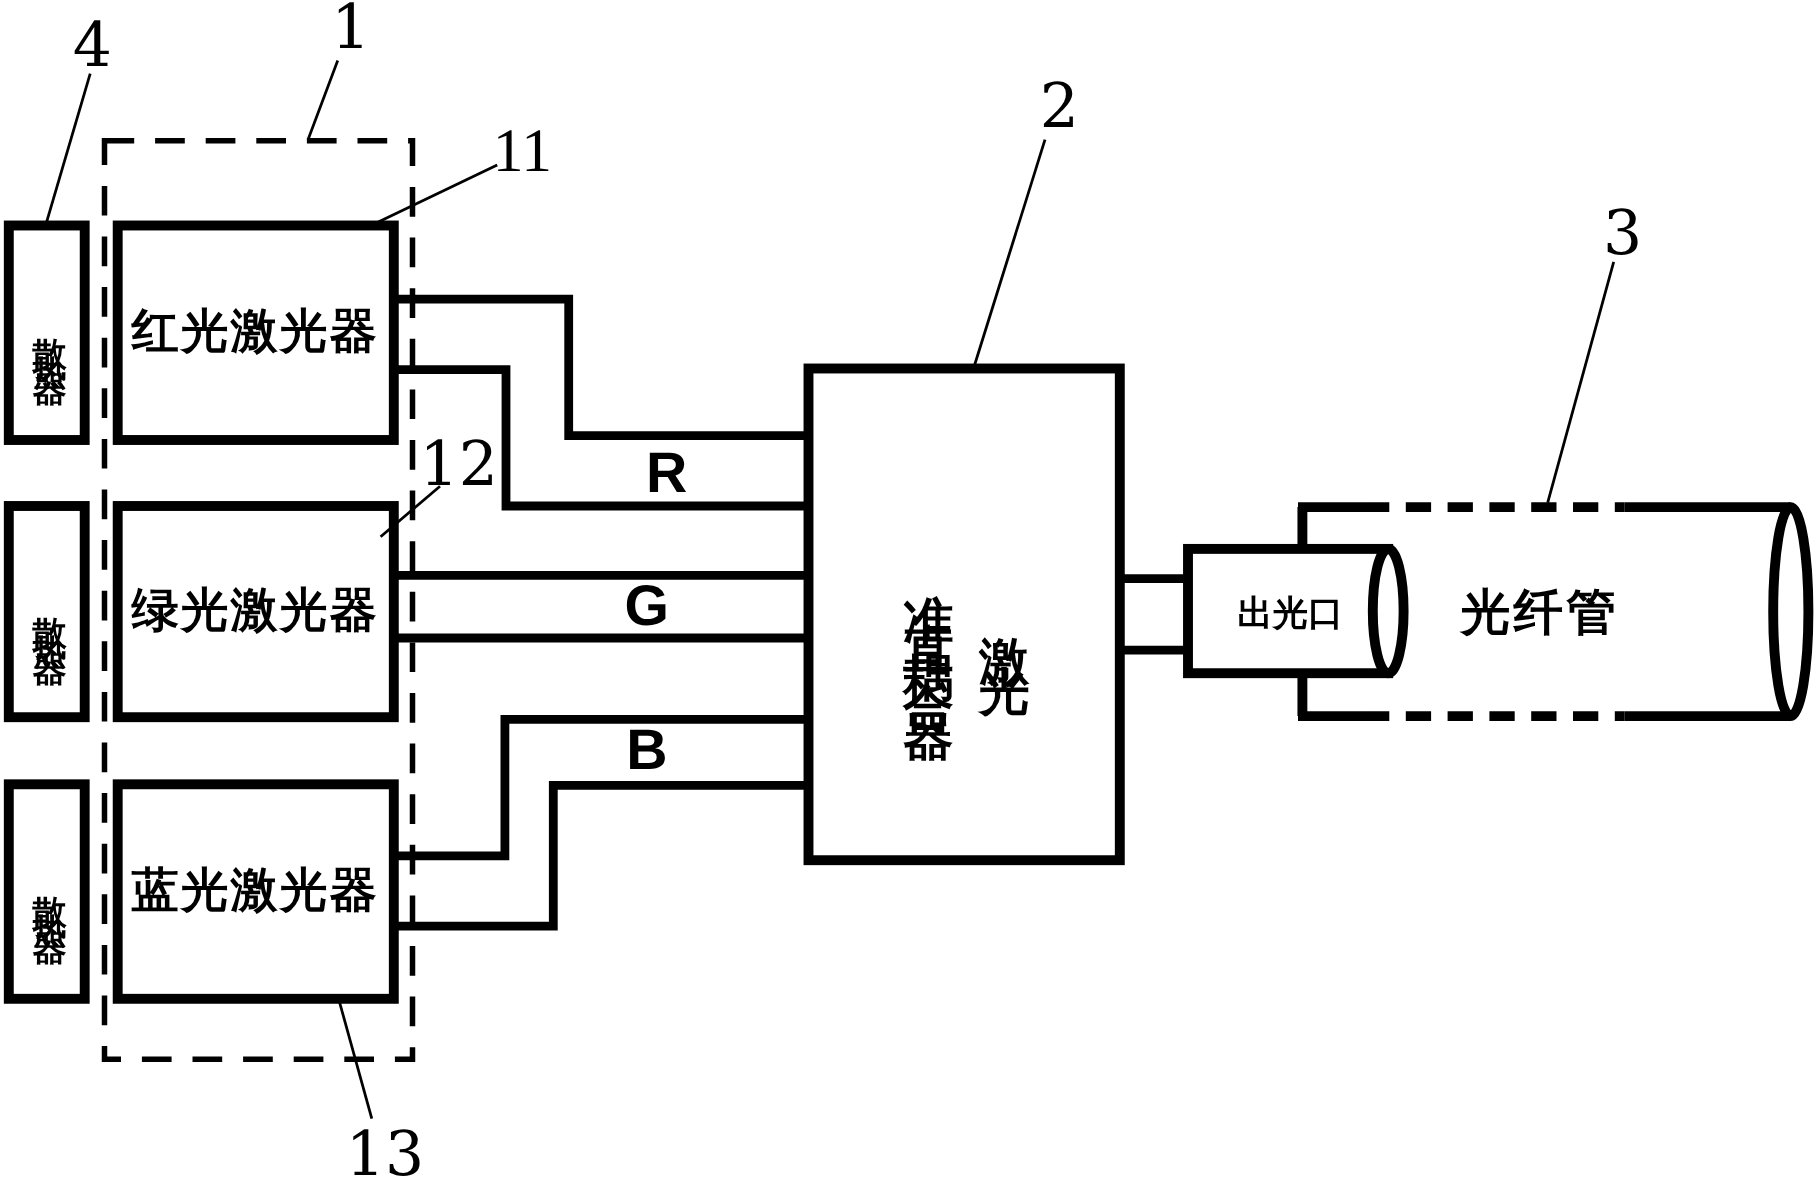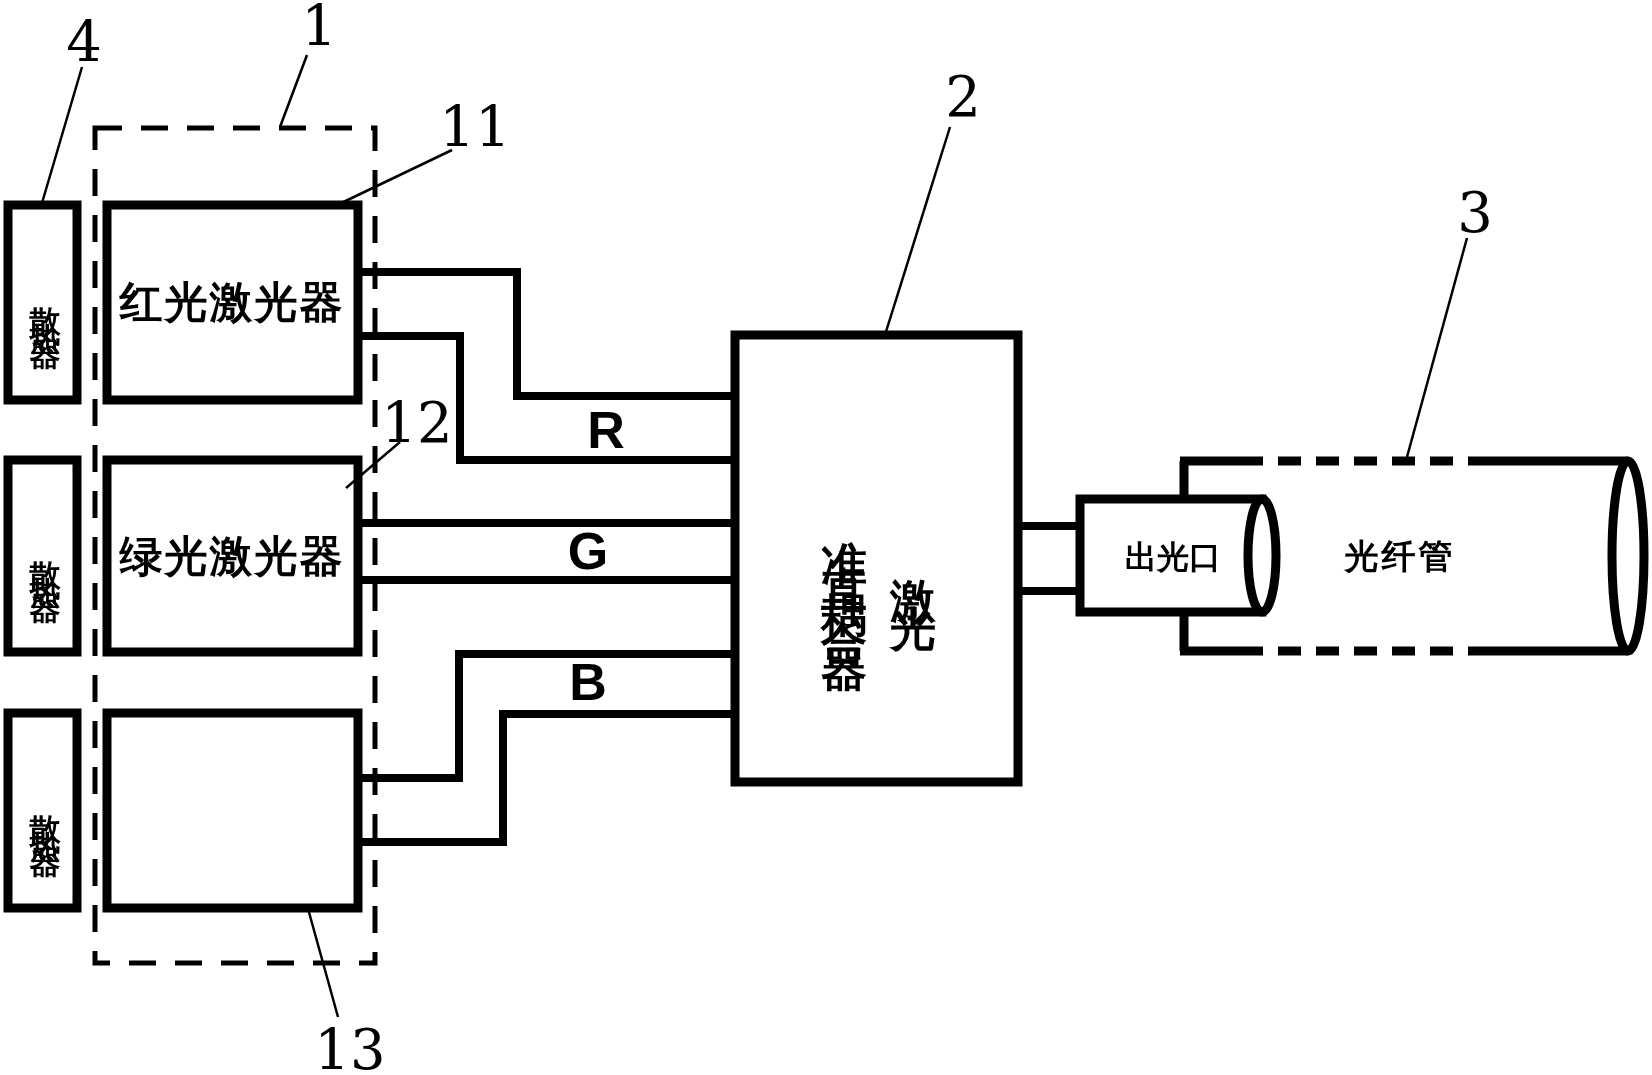--- a/index.html
+++ b/index.html
@@ -26,21 +26,21 @@
   .vtext {
     writing-mode: vertical-rl;
     text-orientation: upright;
     white-space: nowrap;
   }
   .hs-label   { font-size: 31px; letter-spacing: 16px; }
   .laser-label{ font-size: 43px; letter-spacing: 2px; }
   .coupler-main { font-size: 46px; letter-spacing: 27px; }
   .coupler-side { font-size: 46px; letter-spacing: 26px; }
   .port-label { font-size: 32px; }
-  .fiber-label{ font-size: 34px; letter-spacing: 3px; }
+  .fiber-label{ font-size: 45px; letter-spacing: 3px; }
   .chan {
     font-size: 52px;
     font-weight: 700;
     font-family: "Liberation Sans", sans-serif;
   }
   .refnum {
     font-size: 56px;
     font-weight: 400;
     font-family: "DejaVu Serif", "Liberation Serif", serif;
   }
@@ -96,33 +96,34 @@
     <line x1="1467" y1="238" x2="1407" y2="457" stroke="#000" stroke-width="2.5"></line>
     <line x1="307" y1="905" x2="338" y2="1017" stroke="#000" stroke-width="2.5"></line>
   </svg>
 
   <div class="txt cjk vtext hs-label" style="left:45px; top:306px;">散热器</div>
   <div class="txt cjk vtext hs-label" style="left:45px; top:560px;">散热器</div>
   <div class="txt cjk vtext hs-label" style="left:45px; top:814px;">散热器</div>
 
   <div class="txt cjk laser-label" style="left:232px; top:302px;">红光激光器</div>
   <div class="txt cjk laser-label" style="left:232px; top:556px;">绿光激光器</div>
+  <div class="txt cjk laser-label" style="left:232px; top:810px;">蓝光激光器</div>
 
   <div class="txt chan" style="left:606px; top:430px;">R</div>
   <div class="txt chan" style="left:588px; top:551px;">G</div>
   <div class="txt chan" style="left:588px; top:682px;">B</div>
 
   <div class="txt cjk vtext coupler-main" style="left:845px; top:570px;">准直耦合器</div>
   <div class="txt cjk vtext coupler-side" style="left:914px; top:568px;">激光</div>
 
   <div class="txt cjk port-label" style="left:1173px; top:557px;">出光口</div>
 
   <div class="txt cjk fiber-label" style="left:1400px; top:556px;">光纤管</div>
 
   <div class="txt refnum" style="left:319px; top:26px;">1</div>
   <div class="txt refnum" style="left:963px; top:97px;">2</div>
   <div class="txt refnum" style="left:1475px; top:213px;">3</div>
   <div class="txt refnum" style="left:84px; top:42px;">4</div>
-  <div class="txt refnum" style="left:475px; top:127px;">11</div>
+  <div class="txt refnum" style="left:475px; top:137px;font-family:Liberation Serif, serif;">11</div>
   <div class="txt refnum" style="left:417px; top:423px;text-align:right;">12</div>
   <div class="txt refnum" style="left:350px; top:1050px;">13</div>
 
 </div>
 
 </body></html>

